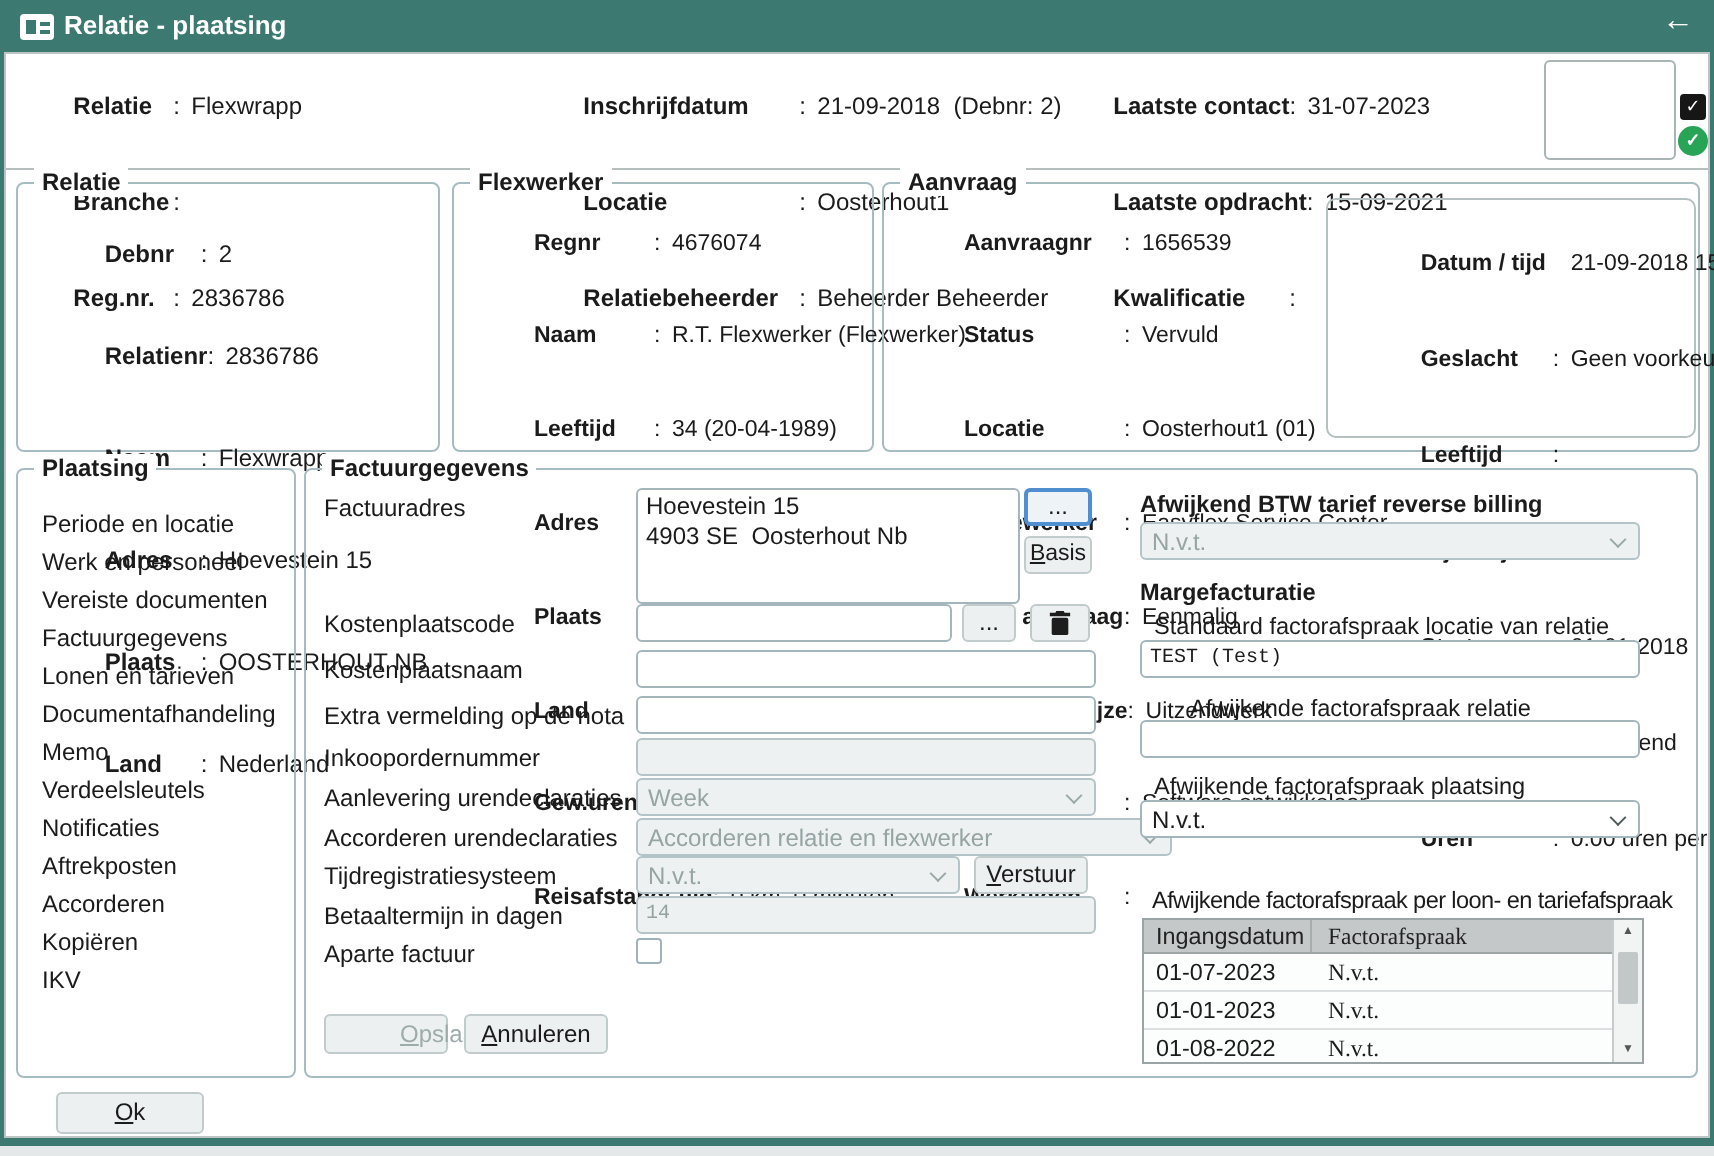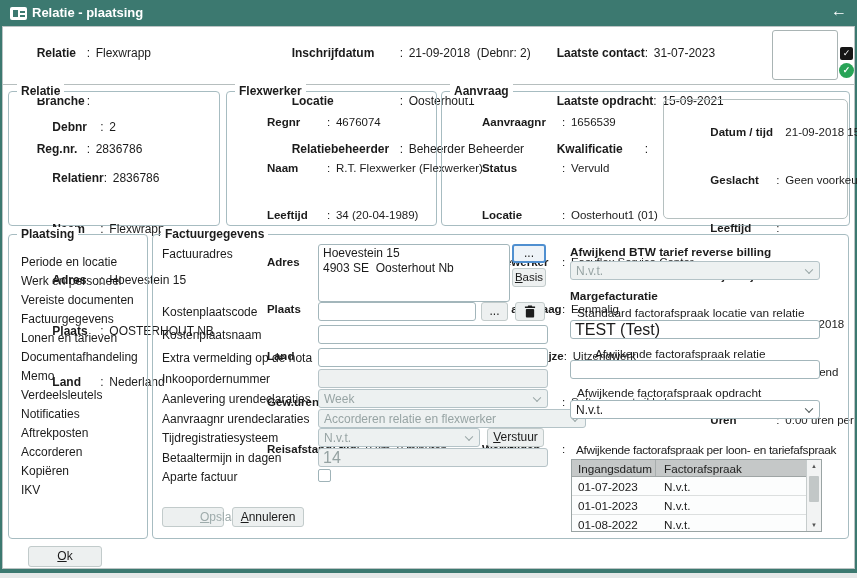--- a/index.html
+++ b/index.html
@@ -61,21 +61,21 @@
   .p-aanv-r { position:absolute; left:8px; top:8px; font-size:11.5px; }
   .p-aanv-r .info-row { line-height:16px; } .p-aanv-r .lbl { min-width:66px; }
 
   
   .side-list { position:absolute; left:12px; top:18px; }
   .side-item { line-height:19px; white-space:nowrap; cursor:default; }
 
   
   .flabel { position:absolute; font-size:12px; white-space:nowrap; }
   .inp { position:absolute; background:#fff; border:1px solid #a3b6bb; border-radius:3px;
-         font-family:Liberation Sans, sans-serif; font-size:16px; color:#1b1b1b; padding:0 4px; height:19px; }
+         font-family:Liberation Mono, monospace; font-size:10px; color:#1b1b1b; padding:0 4px; height:19px; }
   .inp.disabled { background:#eef1f1; color:#95a2a2; border-color:#b6c3c7; }
   .ta { position:absolute; background:#fff; border:1px solid #a3b6bb; border-radius:3px;
         font-family:inherit; font-size:12px; color:#1b1b1b; padding:1px 4px; resize:none; overflow:hidden;
         line-height:15px; }
   .select { position:absolute; height:19px; background:#fff; border:1px solid #a3b6bb; border-radius:3px; }
   .select .sel-text { position:absolute; left:5px; top:2px; font-size:12px; white-space:nowrap; }
   .select.disabled { background:#edf1f1; border-color:#b4c3c7; }
   .select.disabled .sel-text { color:#97a4a4; }
   .chev { position:absolute; right:7px; top:50%; width:6px; height:6px;
           border-right:1.5px solid #4f5a5a; border-bottom:1.5px solid #4f5a5a;
@@ -94,21 +94,21 @@
   .b-label { position:absolute; font-size:11.8px; white-space:nowrap; }
   .b-label.long { letter-spacing:-0.3px; }
 
   
   .ftable { position:absolute; left:571px; top:459px; width:251px; height:73px;
             border:1px solid #9aa4a4; background:#fff; overflow:hidden; }
   .t-head { position:absolute; left:0; top:0; right:15px; height:17px; background:#c5c8c8;
             border-bottom:1px solid #9fa5a5; font-size:11.7px; color:#222; }
   .t-head .t-c1 { border-right:1px solid #a8adad; }
   .t-c1 { display:inline-block; width:84px; padding-left:6px; height:100%; line-height:17px; }
-  .t-c2 { display:inline-block; padding-left:8px; line-height:17px; }
+  .t-c2 { display:inline-block; padding-left:8px; line-height:17px;font-family:Liberation Serif, serif; }
   .t-rows { position:absolute; left:0; top:17px; right:15px; }
   .t-row { height:19px; border-bottom:1px solid #dcdfdf; font-size:11.7px; background:#fcfdfd; }
   .t-row .t-c1, .t-row .t-c2 { line-height:19px; }
   .t-scroll { position:absolute; right:0; top:0; width:15px; height:100%; background:#f2f3f3;
               border-left:1px solid #c6cccc; }
   .t-scroll .arr { position:absolute; left:0; width:14px; text-align:center; font-size:6px; color:#555; }
   .t-scroll .arr.up { top:3px; } .t-scroll .arr.down { bottom:3px; }
   .t-thumb { position:absolute; left:2px; top:16px; width:10px; height:26px; background:#c2c7c7; border-radius:1px; }
 
   .trash-btn svg { margin-top:2px; }
@@ -379,21 +379,21 @@
 
   <div class="flabel" style="left:162px; top:372px;">Inkoopordernummer</div>
   <input class="inp disabled" style="left: 318px; top: 369px; width: 230px;" value="">
 
   <div class="flabel" style="left:162px; top:392px;">Aanlevering urendeclaraties</div>
   <div class="select disabled" style="left:318px; top:389px; width:230px;padding-left:19px;">
     <span class="sel-text">Week</span>
     <span class="chev"></span>
   </div>
 
-  <div class="flabel" style="left:162px; top:412px;">Aanvraagnr urendeclaraties</div>
+  <div class="flabel" style="left:162px; top:412px;">Accorderen urendeclaraties</div>
   <div class="select disabled" style="left:318px; top:409px; width:268px;">
     <span class="sel-text">Accorderen relatie en flexwerker</span>
     <span class="chev"></span>
   </div>
 
   <div class="flabel" style="left:162px; top:431px;">Tijdregistratiesysteem</div>
   <div class="select disabled" style="left:318px; top:428px; width:162px;">
     <span class="sel-text">N.v.t.</span>
     <span class="chev"></span>
   </div>
@@ -415,21 +415,21 @@
   </div>
 
   <div class="b-title" style="left:570px; top:289px;">Margefacturatie</div>
 
   <div class="b-label" style="left:577px; top:306px;">Standaard factorafspraak locatie van relatie</div>
   <input class="inp" style="left: 570px; top: 320px; width: 250px;" value="TEST (Test)">
 
   <div class="b-label" style="left:595px; top:347px;">Afwijkende factorafspraak relatie</div>
   <input class="inp" style="left: 570px; top: 360px; width: 250px;" value="">
 
-  <div class="b-label" style="left:577px; top:386px;">Afwijkende factorafspraak opdracht</div>
+  <div class="b-label" style="left:577px; top:386px;">Afwijkende factorafspraak plaatsing</div>
   <div class="select" style="left:570px; top:400px; width:250px;">
     <span class="sel-text">N.v.t.</span>
     <span class="chev"></span>
   </div>
 
   <div class="b-label long" style="left:576px; top:443px;">Afwijkende factorafspraak per loon- en tariefafspraak</div>
 
   <div class="ftable">
     <div class="t-head">
       <span class="t-c1">Ingangsdatum</span><span class="t-c2">Factorafspraak</span>

